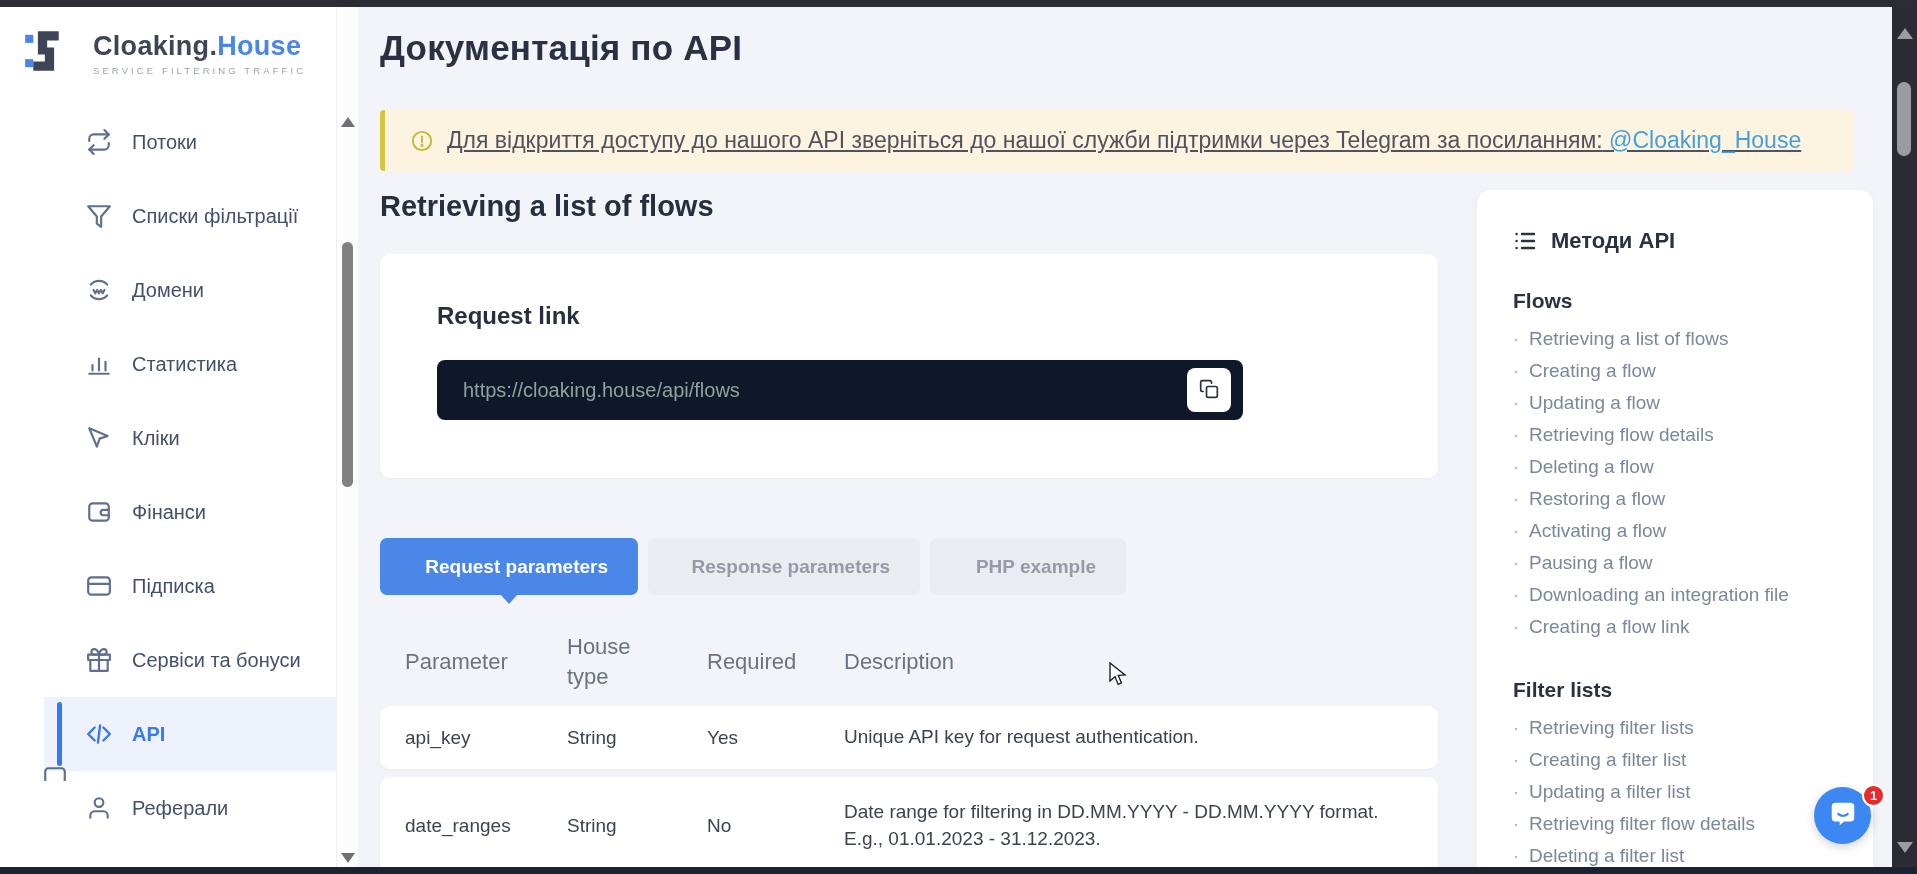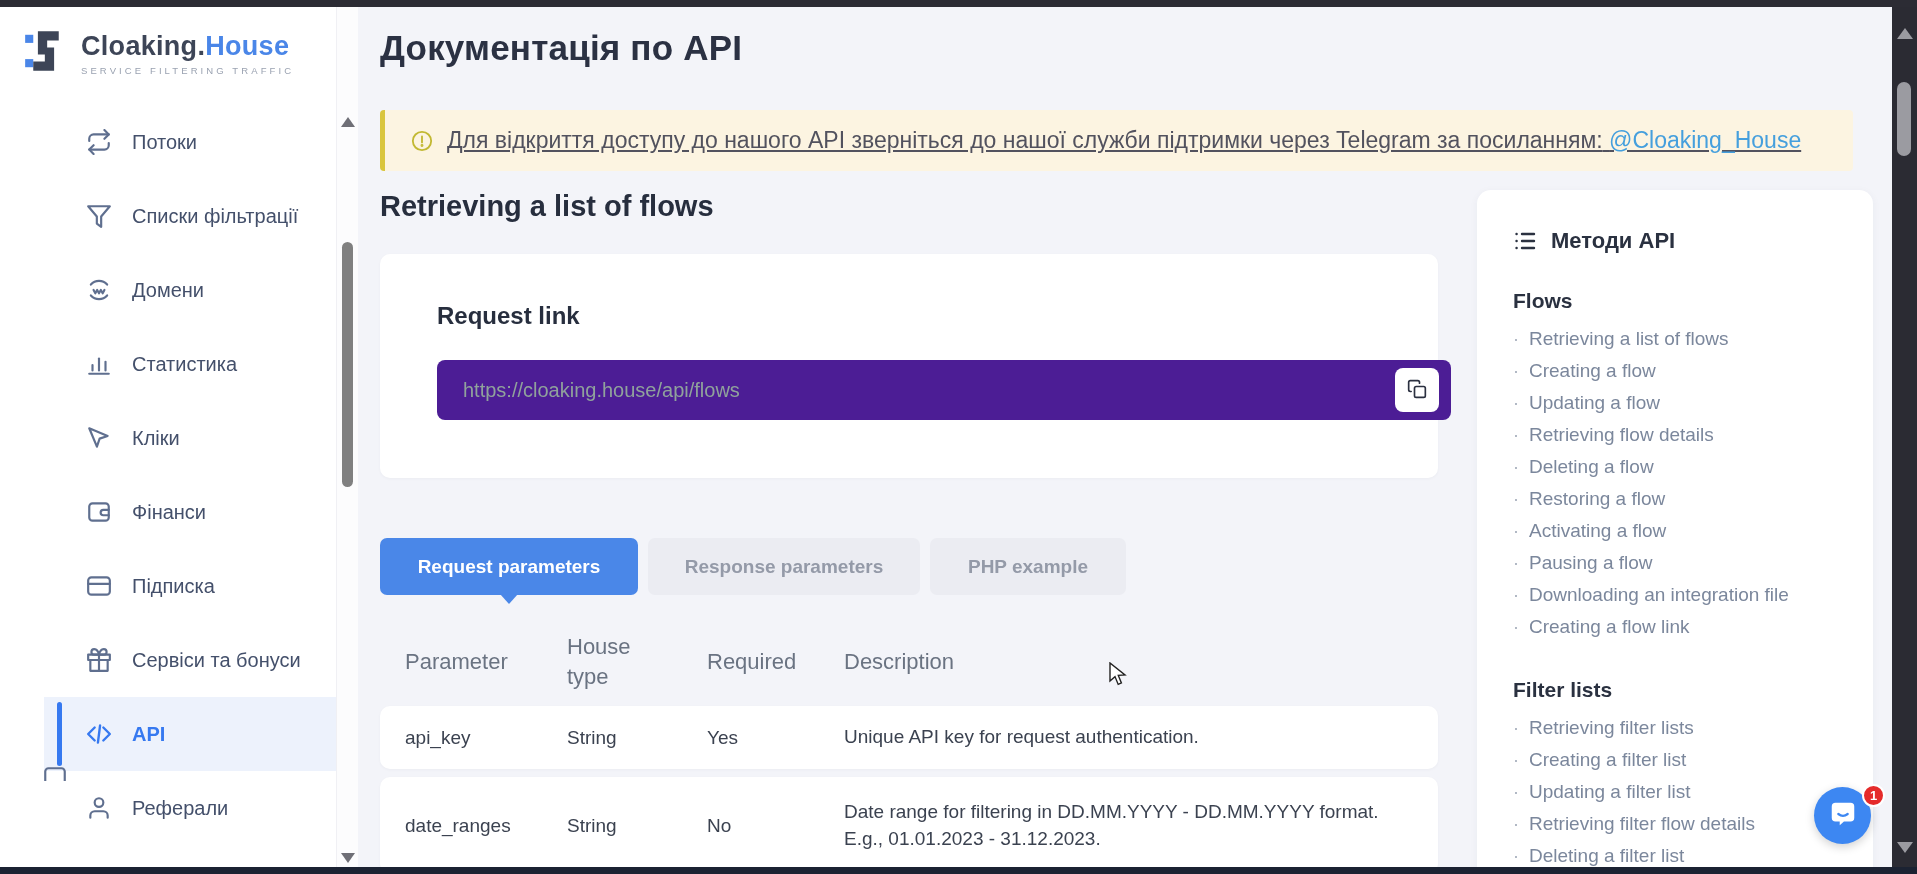--- a/index.html
+++ b/index.html
@@ -12,21 +12,21 @@
   .bottom-bar{ position:absolute; left:0; top:867px; width:1917px; height:7px; background:#1b2232; z-index:50; }
 
   
   .win-scrollbar { position:absolute; right:0; top:0; width:25px; height:874px; background:#2b2b33; z-index:40; }
   .win-scrollbar .arr-up   { position:absolute; left:5px; top:28px;  width:0; height:0; border-left:8px solid transparent; border-right:8px solid transparent; border-bottom:11px solid #9b9ba1; }
   .win-scrollbar .arr-down { position:absolute; left:5px; top:842px; width:0; height:0; border-left:8px solid transparent; border-right:8px solid transparent; border-top:11px solid #9b9ba1; }
   .win-scrollbar .thumb    { position:absolute; left:5px; top:82px; width:14px; height:74px; border-radius:7px; background:#9b9ba1; }
 
   
   .sidebar { position:absolute; left:0; top:7px; width:336px; height:860px; background:#ffffff; z-index:10; }
-  .logo { position:absolute; left:24px; top:22px; display:flex; align-items:center; gap:13px; }
+  .logo { position:absolute; left:24px; top:22px; display:flex; align-items:center; gap:25px; }
   .logo-text .line1 { font-size:27px; font-weight:600; color:#3d4557; letter-spacing:.3px; }
   .logo-text .line1 .house { color:#4a86e8; font-weight:700; }
   .logo-text .line2 { font-size:9.5px; letter-spacing:3.1px; color:#9aa2b1; margin-top:3px; }
 
   .nav { position:absolute; left:0; top:98px; width:336px;padding-left:44px; }
   .nav-item { position:relative; height:74px; display:flex; align-items:center; padding-left:42px; gap:20px; cursor:pointer; }
   .nav-item .ic { width:26px; height:26px; color:#5f6f8f; flex:0 0 26px; }
   .nav-item .ic svg { width:26px; height:26px; display:block; }
   .nav-item .lbl { font-size:20px; color:#44506b; }
   .nav-item.active { background:#edf2fc; }
@@ -47,27 +47,27 @@
   .alert { position:absolute; left:380px; top:110px; width:1473px; height:61px; background:#fcf4e1; border-left:5px solid #d9c53d; border-radius:4px; display:flex; align-items:center; padding-left:26px; gap:14px; }
   .alert .warn-ic { width:22px; height:22px; flex:0 0 22px; color:#c2b832; }
   .alert .warn-ic svg { width:22px; height:22px; display:block; }
   .alert .txt { font-size:23px; color:#52525e;text-decoration:underline; }
   .alert a { color:#459fdd; text-decoration:none; }
 
   .section-heading { position:absolute; left:380px; top:190px; font-size:29px; font-weight:800; color:#272e3e; }
 
   .card-request { position:absolute; left:380px; top:254px; width:1058px; height:224px; background:#fff; border-radius:10px; box-shadow:0 1px 3px rgba(40,50,80,.04); }
   .card-request .rl-title { position:absolute; left:57px; top:48px; font-size:24px; font-weight:800; color:#272e3e; }
-  .green-box { position:absolute; left:57px; top:106px; width:1014px; height:60px; background:#4c1d95; border-radius:8px; }
+  .green-box { position:absolute; left:57px; top:106px; width:806px; height:60px; background:#0f172a; border-radius:8px; }
   .green-box .url { position:absolute; left:26px; top:0; line-height:60px; font-size:20px; color:#90a29c; }
   .copy-btn { position:absolute; right:12px; top:8px; width:44px; height:44px; background:#fff; border:none; border-radius:8px; cursor:pointer; display:flex; align-items:center; justify-content:center; color:#2b3040; }
   .copy-btn svg { width:20px; height:20px; }
 
   .tabs { position:absolute; left:380px; top:538px; display:flex; gap:10px; }
-  .tab { height:57px; border:none; border-radius:7px; background:#ebecf2; color:#949aa8; font-size:19px; font-weight:600; font-family:inherit; cursor:pointer; padding:0 30px; position:relative; }
+  .tab { height:57px; border:none; border-radius:7px; background:#ebecf2; color:#949aa8; font-size:19px; font-weight:600; font-family:inherit; cursor:pointer; padding:0 30px; position:relative;text-align:right; }
   .tab.t0 { width:258px; }
   .tab.t1 { width:272px; }
   .tab.t2 { width:196px; }
   .tab.active { background:#4a87e8; color:#ffffff; }
   .tab.active::after { content:""; position:absolute; left:50%; bottom:-9px; transform:translateX(-50%); border-left:9px solid transparent; border-right:9px solid transparent; border-top:10px solid #4a87e8; }
 
   .tbl-grid { display:grid; grid-template-columns:162px 140px 137px 1fr; align-items:center; padding:0 25px; }
   .tbl-header { position:absolute; left:380px; top:622px; width:1058px; height:80px; color:#6a7382; font-size:22px; }
   .tbl-header .hdr-wrap { display:inline-block; width:62px; line-height:1.35; }
   .tbl-row { position:absolute; left:380px; width:1058px; background:#fff; border-radius:10px; font-size:19px; color:#3b4250; box-shadow:0 1px 3px rgba(40,50,80,.04); }

